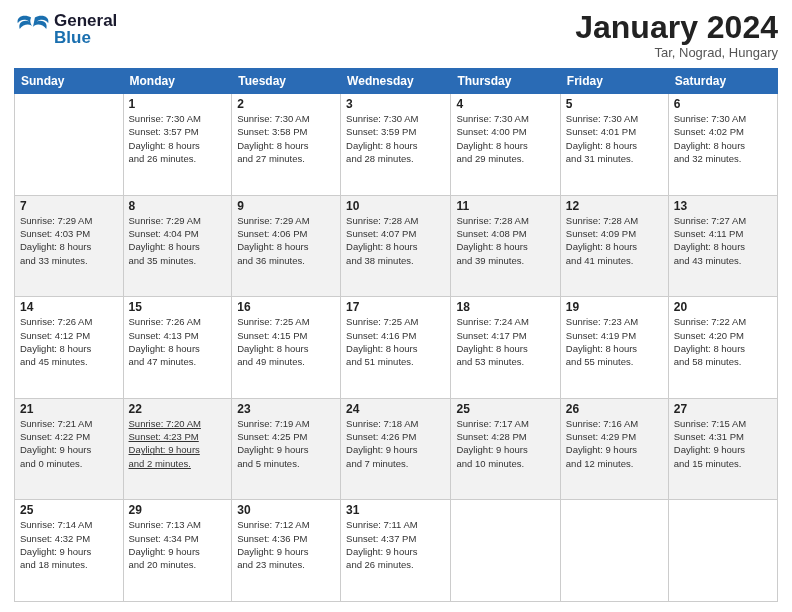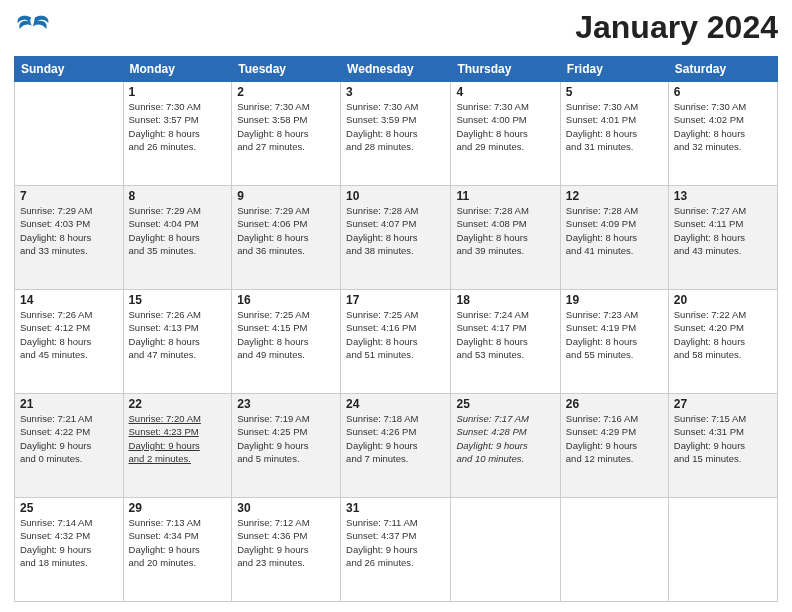--- a/index.html
+++ b/index.html
@@ -106,23 +106,28 @@
 <body>
 
 <div class="page">
   <div class="header">
     <div class="logo-wrapper">
       <svg class="logo-icon" viewBox="0 0 40 40">
 
         <path d="M22 8 C28 4, 38 6, 36 14 C34 10, 28 9, 24 12 C30 10, 36 13, 34 20 C30 14, 22 14, 20 18" fill="#1a6faf"></path>
         <path d="M20 18 C18 14, 10 14, 6 20 C4 13, 10 10, 16 12 C12 9, 6 10, 4 14 C2 6, 12 4, 18 8 C16 12, 18 16, 20 18Z" fill="#1a6faf"></path>
       </svg>
+      <div class="logo-name">
+        <span class="logo-general">General</span>
+        <span class="logo-blue">Blue</span>
+      </div>
     </div>
     <div class="title-block">
       <div class="month-year">January 2024</div>
+      <div class="location">Tar, Nograd, Hungary</div>
     </div>
   </div>
 
   <table class="calendar-table">
     <thead>
       <tr>
         <th>Sunday</th>
         <th>Monday</th>
         <th>Tuesday</th>
         <th>Wednesday</th>
@@ -303,21 +308,21 @@
           </td>
           <td>
             <span class="day-num">24</span>
             <div class="day-info" style="white-space: pre-line;">Sunrise: 7:18 AM
 Sunset: 4:26 PM
 Daylight: 9 hours
 and 7 minutes.</div>
           </td>
           <td>
             <span class="day-num">25</span>
-            <div class="day-info" style="white-space: pre-line; font-style: italic;">Sunrise: 7:17 AM
+            <div class="day-info" style="white-space: pre-line;">Sunrise: 7:17 AM
 Sunset: 4:28 PM
 Daylight: 9 hours
 and 10 minutes.</div>
           </td>
           <td>
             <span class="day-num">26</span>
             <div class="day-info" style="white-space: pre-line;">Sunrise: 7:16 AM
 Sunset: 4:29 PM
 Daylight: 9 hours
 and 12 minutes.</div>

